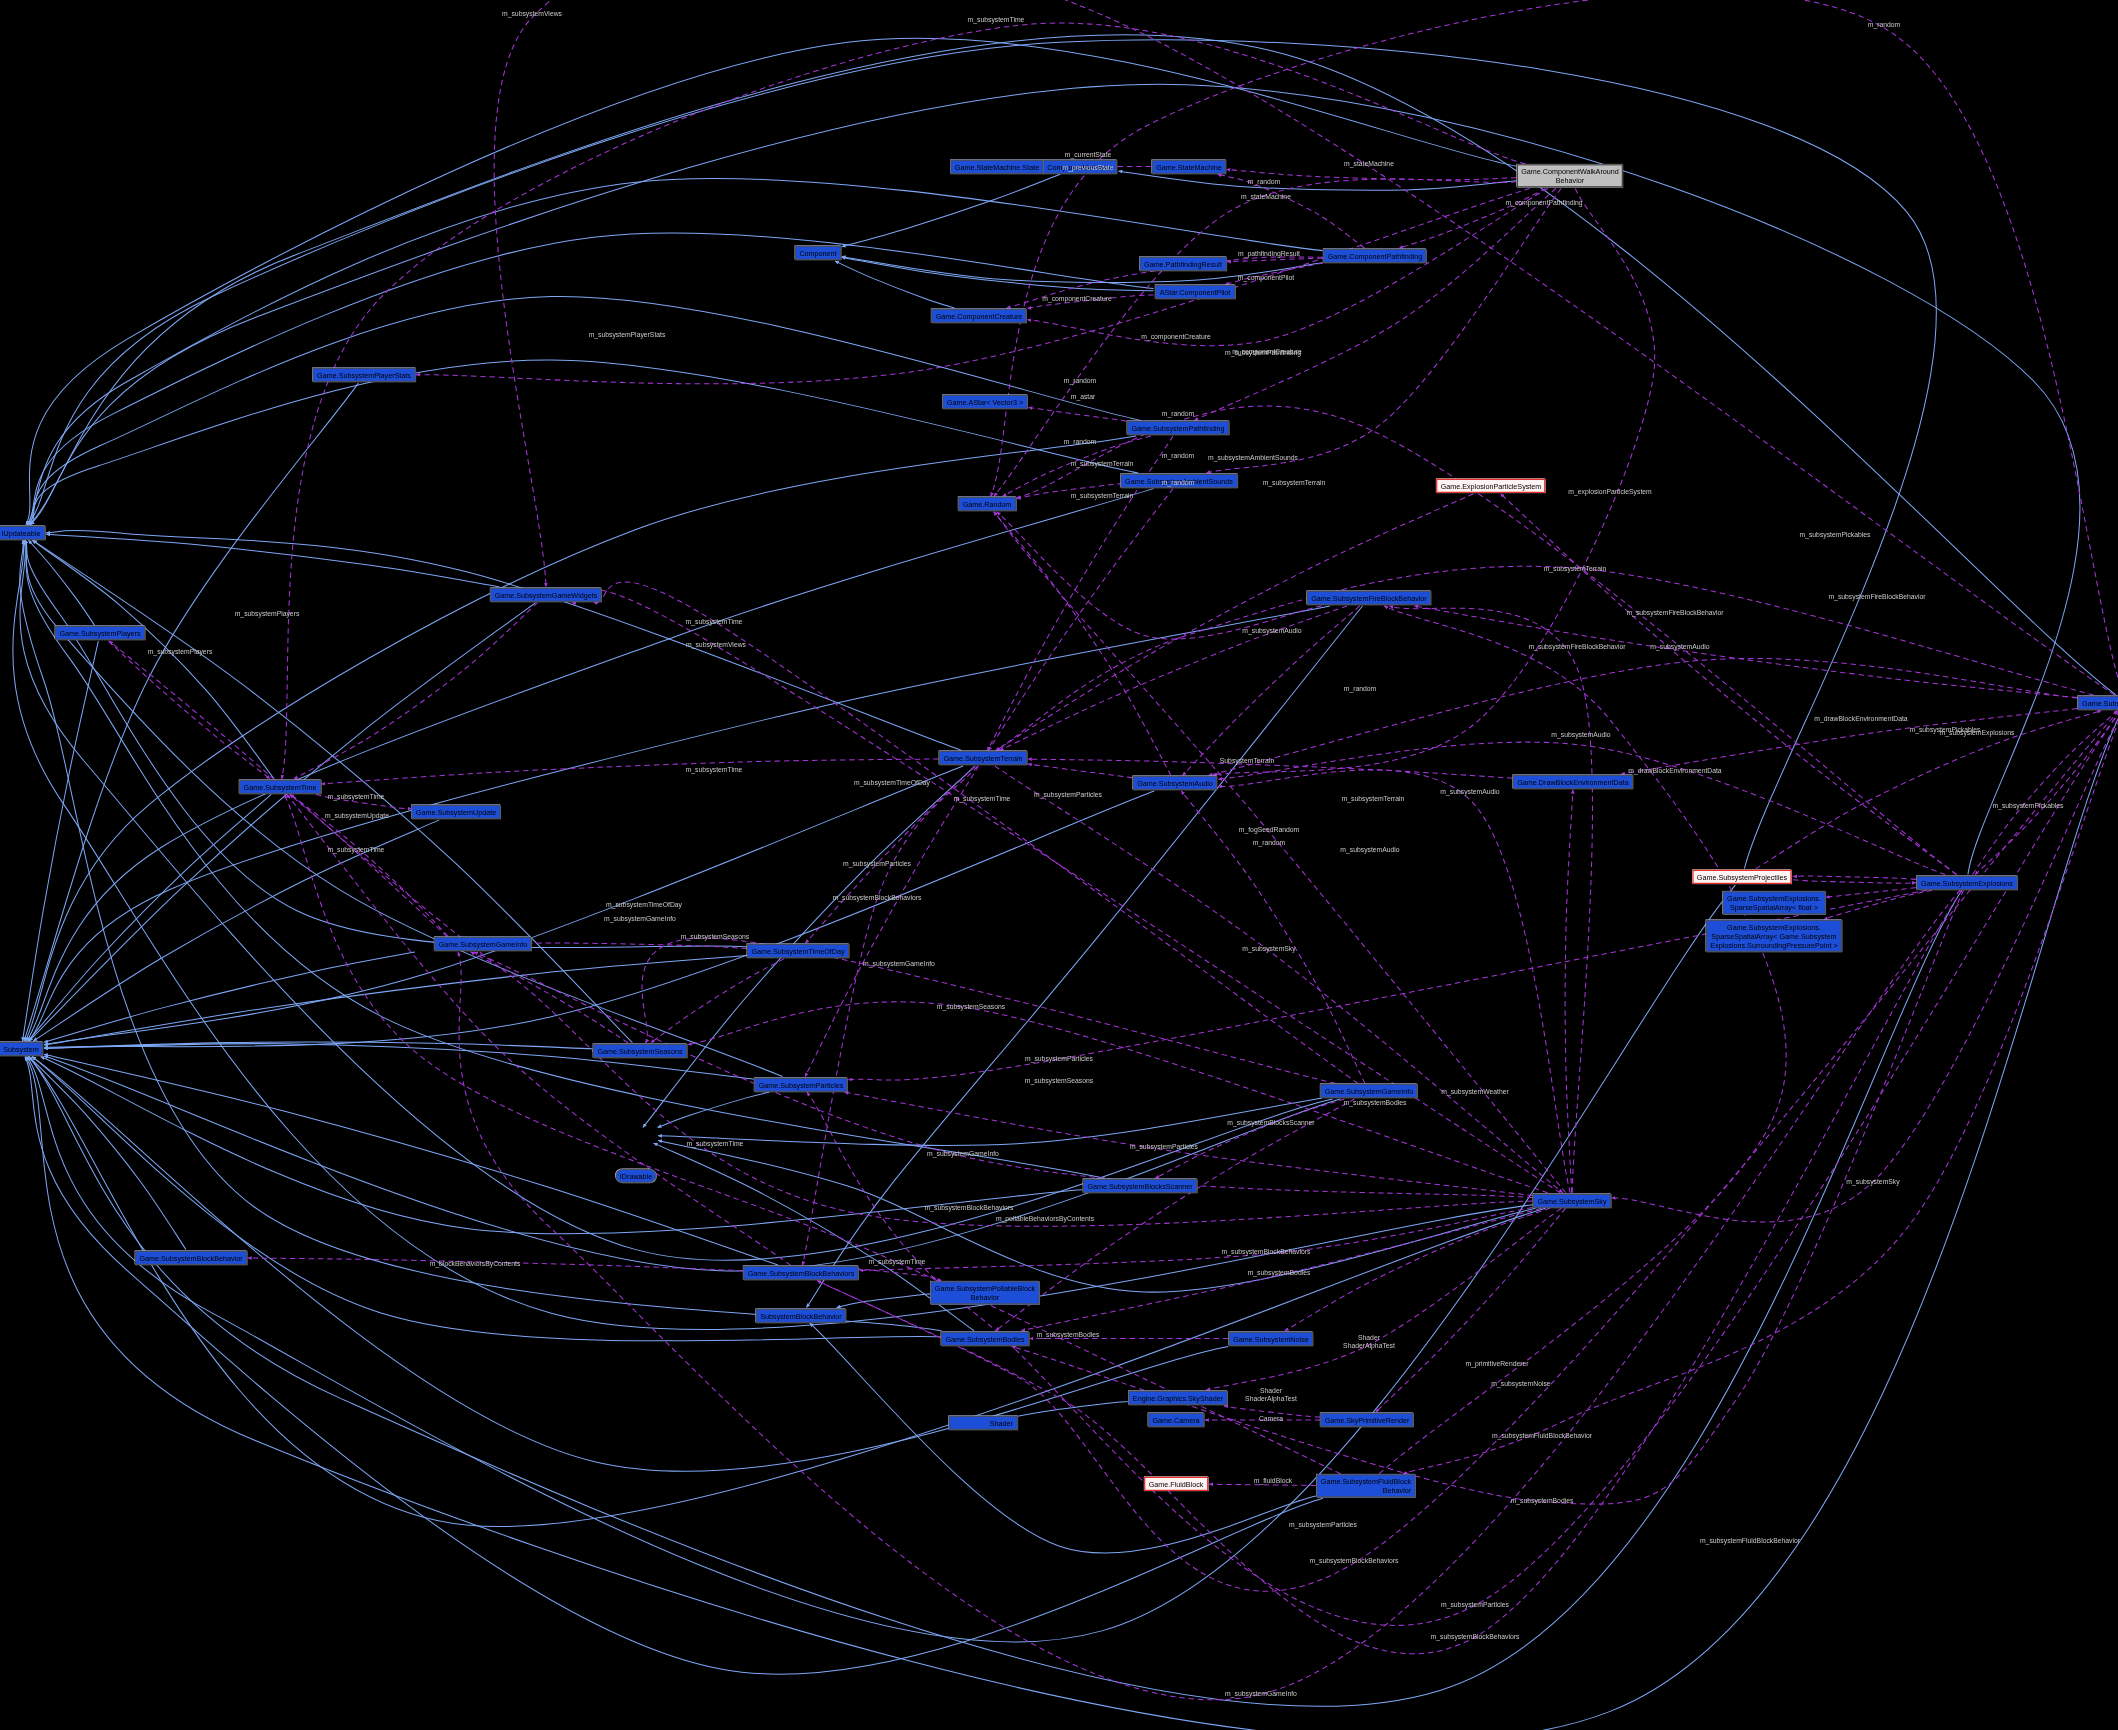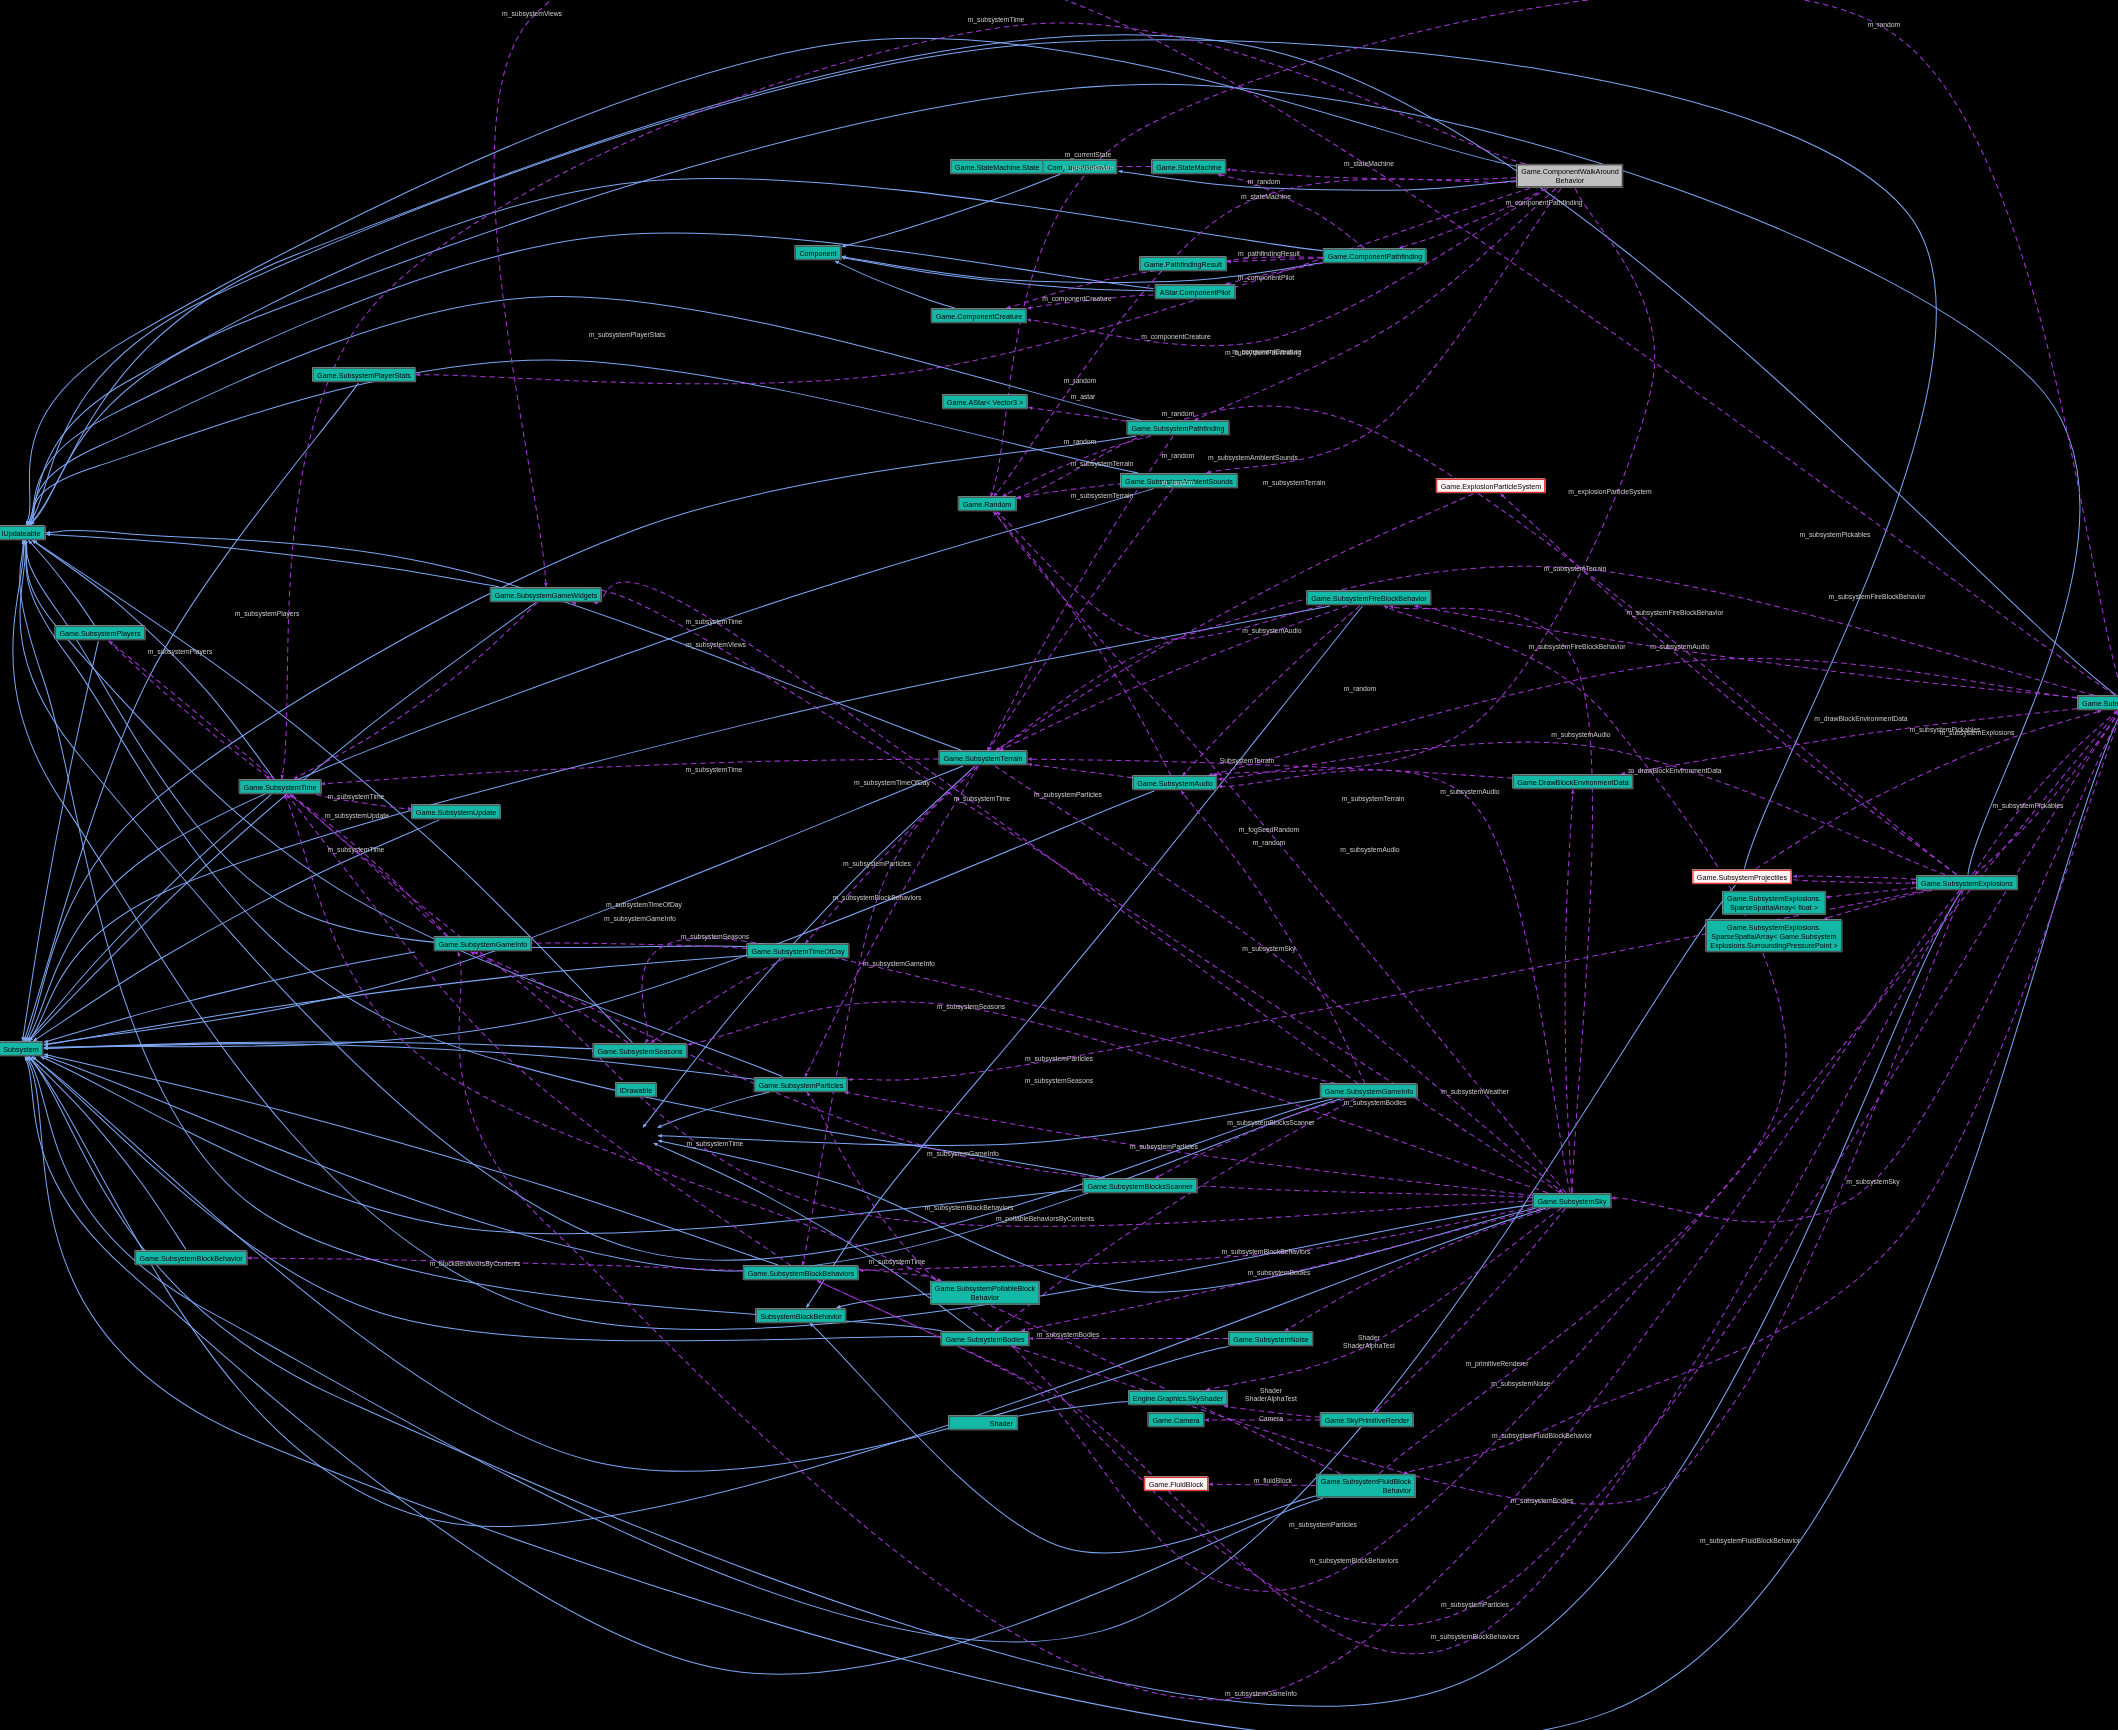--- a/index.html
+++ b/index.html
@@ -1,19 +1,19 @@
 <!DOCTYPE html>
 <html style="font-size:6.8px"><head>
 <meta charset="utf-8">
 <style>
   html,body{margin:0;padding:0;background:#000;}
   #diagram{position:relative;width:2172px;height:1730px;background:#000;overflow:hidden;
            font-family:"Liberation Sans",sans-serif;}
   #edge-layer{position:absolute;left:0;top:0;width:2172px;height:1730px;}
-  .node{position:absolute;transform:translate(-50%,-50%);background:#14b8a6;color:#000;
+  .node{position:absolute;transform:translate(-50%,-50%);background:#1d4ed8;color:#000;
         border:0.4px solid #4e4e4e;box-shadow:0.4px 0.4px 0 #9a9a9a, -0.4px -0.4px 0 #e8e8e8;
         padding:1.7px 3.4px;font-size:7.2px;line-height:9px;text-align:center;
         white-space:pre-line;cursor:pointer;}
   .node.current{background:#bfbfbf;border:0.4px solid #2a2a2a;}
   .node.red{border:0.8px solid #e60000;background:#fff4f4;}
   .edge-label{position:absolute;transform:translate(-50%,-50%);color:#c9c9c9;
         font-size:6.8px;line-height:8px;white-space:pre-line;text-align:center;pointer-events:none;}
 </style>
 </head>
 <body>
@@ -213,21 +213,21 @@
       <div class="node red" style="left: 1742px; top: 877px;">Game.SubsystemProjectiles</div>
       <div class="node" style="left: 1967px; top: 883px;">Game.SubsystemExplosions</div>
       <div class="node" style="left: 1774px; top: 903px;">Game.SubsystemExplosions.
 SparseSpatialArray&lt; float &gt;</div>
       <div class="node" style="left: 1774px; top: 936px;">Game.SubsystemExplosions.
 SparseSpatialArray&lt; Game.Subsystem
 Explosions.SurroundingPressurePoint &gt;</div>
       <div class="node" style="left: 798px; top: 951px;">Game.SubsystemTimeOfDay</div>
       <div class="node" style="left: 640px; top: 1051px;">Game.SubsystemSeasons</div>
       <div class="node" style="left: 801px; top: 1085px;">Game.SubsystemParticles</div>
-      <div class="node" style="left: 636px; top: 1090px;">IDrawable</div>
+      <div class="node" style="left: 636px; top: 1176px; border-radius: 7px;">IDrawable</div>
       <div class="node" style="left: 1140px; top: 1186px;">Game.SubsystemBlocksScanner</div>
       <div class="node" style="left: 1369px; top: 1091px;">Game.SubsystemGameInfo</div>
       <div class="node" style="left: 1572px; top: 1201px;">Game.SubsystemSky</div>
       <div class="node" style="left: 191px; top: 1258px;">Game.SubsystemBlockBehavior</div>
       <div class="node" style="left: 801px; top: 1273px;">Game.SubsystemBlockBehaviors</div>
       <div class="node" style="left: 801px; top: 1316px;">SubsystemBlockBehavior</div>
       <div class="node" style="left: 985px; top: 1293px;">Game.SubsystemPollableBlock
 Behavior</div>
       <div class="node" style="left: 985px; top: 1339px;">Game.SubsystemBodies</div>
       <div class="node" style="left: 1271px; top: 1339px;">Game.SubsystemNoise</div>

